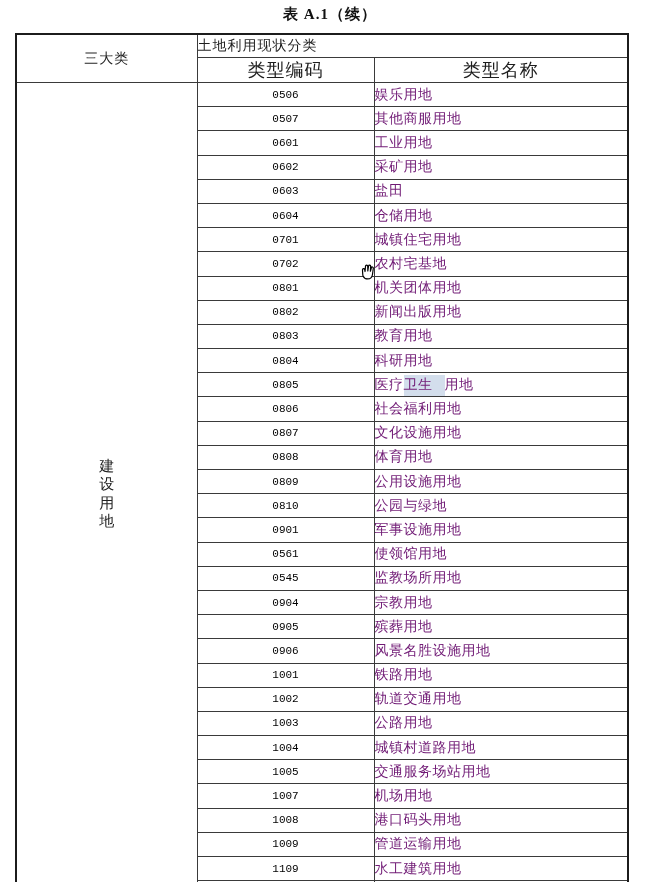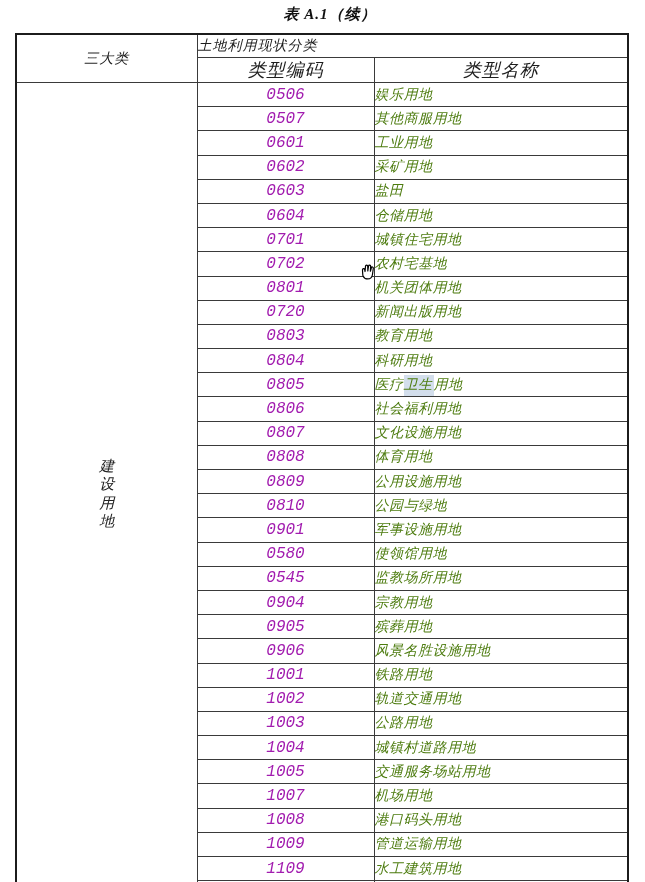--- a/index.html
+++ b/index.html
@@ -4,21 +4,21 @@
 <style>
   html,body{margin:0;padding:0;}
   body{
     width:645px;height:882px;
     background:#ffffff;
     font-family:"Liberation Serif","DejaVu Serif",serif;
     color:#1d1d1d;
     position:relative;
     overflow:hidden;
   }
-  .page{position:absolute;inset:0;background:#fff;font-style:italic;}
+  .page{position:absolute;inset:0;background:#fff;}
   .doc-title{
     position:absolute;top:5px;left:0;width:660px;
     text-align:center;
     font-size:15px;font-weight:bold;color:#111;
     letter-spacing:1px;
   }
   table.doc-table{
     position:absolute;left:15px;top:33px;
     border-collapse:collapse;
     table-layout:fixed;
@@ -51,32 +51,32 @@
   .vertical-label{
     display:inline-block;
     font-size:15px;color:#222;
     line-height:18.5px;
     letter-spacing:0;
   }
   td.code-cell{
     height:23.2px;
     text-align:center;vertical-align:middle;
     font-family:"Liberation Mono","DejaVu Sans Mono",monospace;
-    font-size:16px;color:#a21caf;
+    font-size:11px;color:#000000;
   }
   td.name-cell{
     height:23.2px;
     text-align:left;vertical-align:middle;
     padding-left:9px;
-    font-size:14px;color:#4d7c0f;
+    font-size:14px;color:#701a75;
     letter-spacing:0.5px;
   }
   .hl{
     background:#d3deec;
-    padding:2px 1px 4px 0;
+    padding:2px 12px 4px 0;
   }
   .cursor-wrap{
     position:absolute;left:358px;top:262px;width:22px;height:22px;
     pointer-events:none;
   }
 </style>
 </head>
 <body>
 
 <div class="page">
@@ -131,21 +131,21 @@
         </tr>
         <tr>
           <td class="code-cell">0702</td>
           <td class="name-cell">农村宅基地</td>
         </tr>
         <tr>
           <td class="code-cell">0801</td>
           <td class="name-cell">机关团体用地</td>
         </tr>
         <tr>
-          <td class="code-cell">0720</td>
+          <td class="code-cell">0802</td>
           <td class="name-cell">新闻出版用地</td>
         </tr>
         <tr>
           <td class="code-cell">0803</td>
           <td class="name-cell">教育用地</td>
         </tr>
         <tr>
           <td class="code-cell">0804</td>
           <td class="name-cell">科研用地</td>
         </tr>
@@ -171,21 +171,21 @@
         </tr>
         <tr>
           <td class="code-cell">0810</td>
           <td class="name-cell">公园与绿地</td>
         </tr>
         <tr>
           <td class="code-cell">0901</td>
           <td class="name-cell">军事设施用地</td>
         </tr>
         <tr>
-          <td class="code-cell">0580</td>
+          <td class="code-cell">0561</td>
           <td class="name-cell">使领馆用地</td>
         </tr>
         <tr>
           <td class="code-cell">0545</td>
           <td class="name-cell">监教场所用地</td>
         </tr>
         <tr>
           <td class="code-cell">0904</td>
           <td class="name-cell">宗教用地</td>
         </tr>

